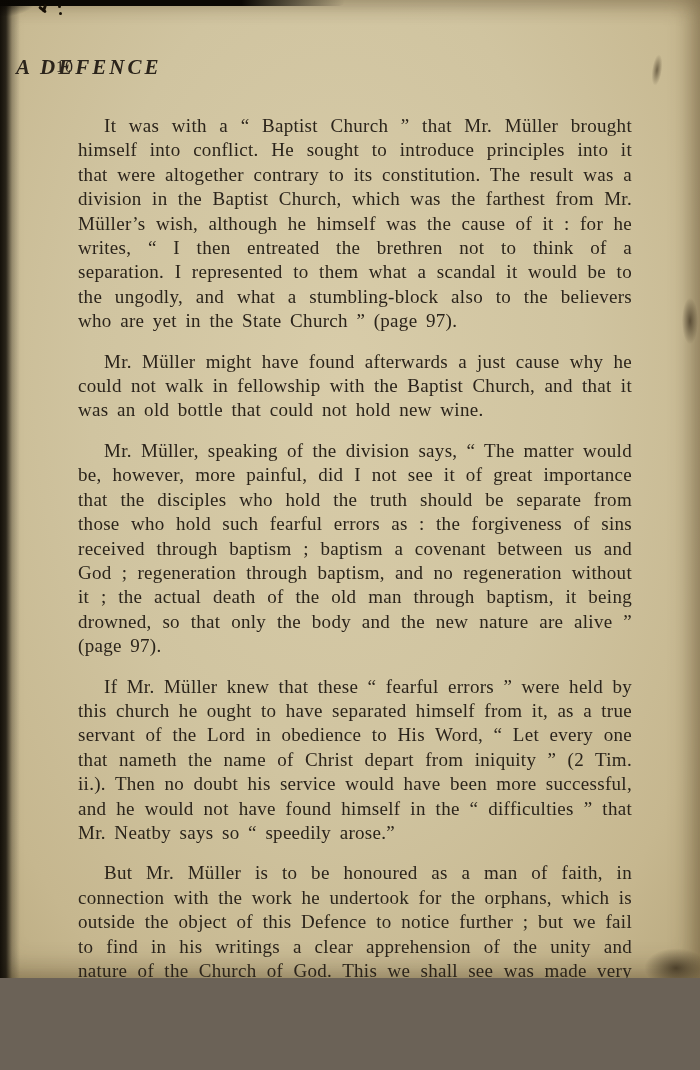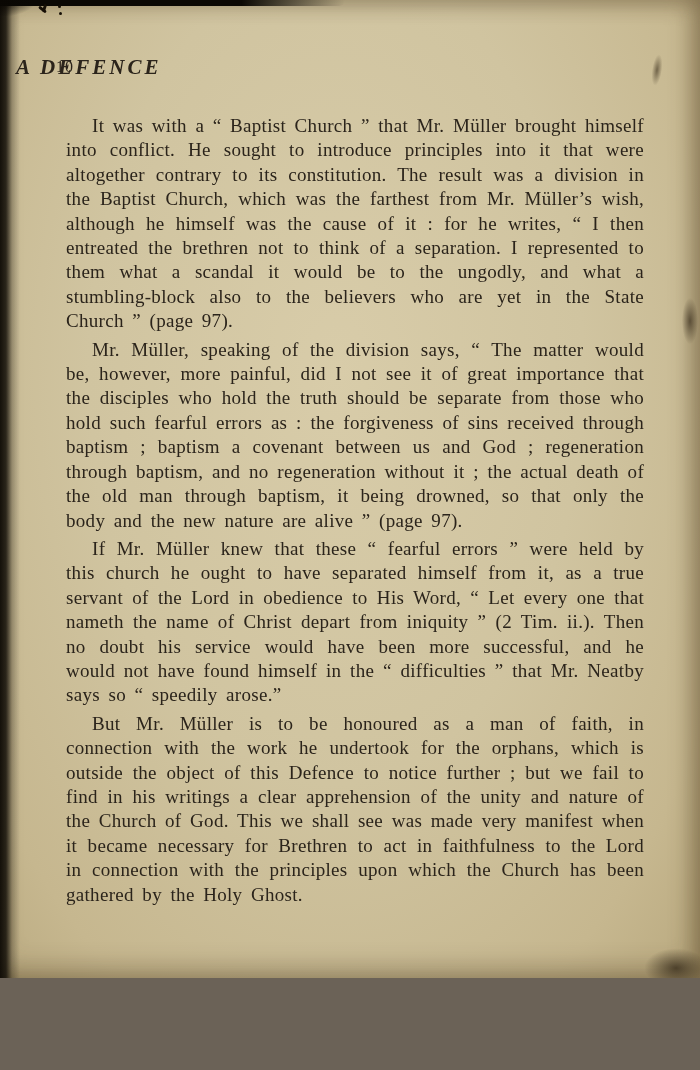--- a/index.html
+++ b/index.html
@@ -70,21 +70,21 @@
   
   .text-block {
     position: relative;
     margin: 26px 52px 0 62px;
     text-align: justify;
     font-size: 19px;
     line-height: 24.4px;
     letter-spacing: 0.3px;
     word-spacing: 3.5px;
   }
-  .para { margin: 4px; text-indent: 26px; }
+  .para { margin: 16px; text-indent: 26px; }
   .para .italic { }
 </style>
 </head>
 <body>
 
 <div class="sheet">
 
   <div class="edge-left"></div>
   <div class="edge-top"></div>
   <div class="corner-top-left"></div>
@@ -98,18 +98,19 @@
   <div class="stain stain-right-mid"></div>
   <div class="stain stain-bottom-right"></div>
 
   <div class="header">
     <span class="page-number">10</span>
     <span class="running-title">A DEFENCE</span>
   </div>
 
   <div class="text-block">
       <p class="para"><span>It was with a “ Baptist Church ” that Mr. Müller brought himself into conflict.  He sought to introduce principles into it that were altogether contrary to its constitution.  The result was a division in the Baptist Church, which was the farthest from Mr. Müller’s wish, although he himself was the cause of it : for he writes, “ I then entreated the brethren not to think of a separation.  I represented to them what a scandal it would be to the ungodly, and what a stumbling-block also to the believers who are yet in the State Church ” (page 97).</span></p>
+      <p class="para"><span>Mr. Müller might have found afterwards a just cause why he could not walk in fellowship with the Baptist Church, and that it was an old bottle that could not hold new wine.</span></p>
       <p class="para"><span>Mr. Müller, speaking of the division says, “ The matter would be, however, more painful, did I not see it of great importance that the disciples who hold the truth should be separate from those who hold such fearful errors as : the forgiveness of sins received through baptism ; baptism a covenant between us and God ;  regeneration  through baptism, and no regeneration without it ; the </span><span class="italic">actual death</span><span> of the old man through baptism, it being drowned, so that only the body and the new nature are alive ” (page 97).</span></p>
       <p class="para"><span>If Mr. Müller knew that these “ fearful errors ” were held by this church he ought to have separated himself from it, as a true servant of the Lord in obedience to His Word, “ Let every one that nameth the name of Christ depart from iniquity ” (2 Tim. ii.).  Then no doubt his service would have been more successful, and he would not have found himself in the “ difficulties ” that Mr. Neatby says so “ speedily arose.”</span></p>
       <p class="para"><span>But Mr. Müller is to be honoured as a man of faith, in connection with the work he undertook for the orphans, which is outside the object of this Defence to notice further ; but we fail to find in his writings a clear apprehension of the unity and nature of the Church of God.  This we shall see was made very manifest when it became necessary for Brethren to act in faithfulness to the Lord in connection with the principles upon which the Church has been gathered by the Holy Ghost.</span></p>
     </div>
 
 </div>
 
 </body></html>

